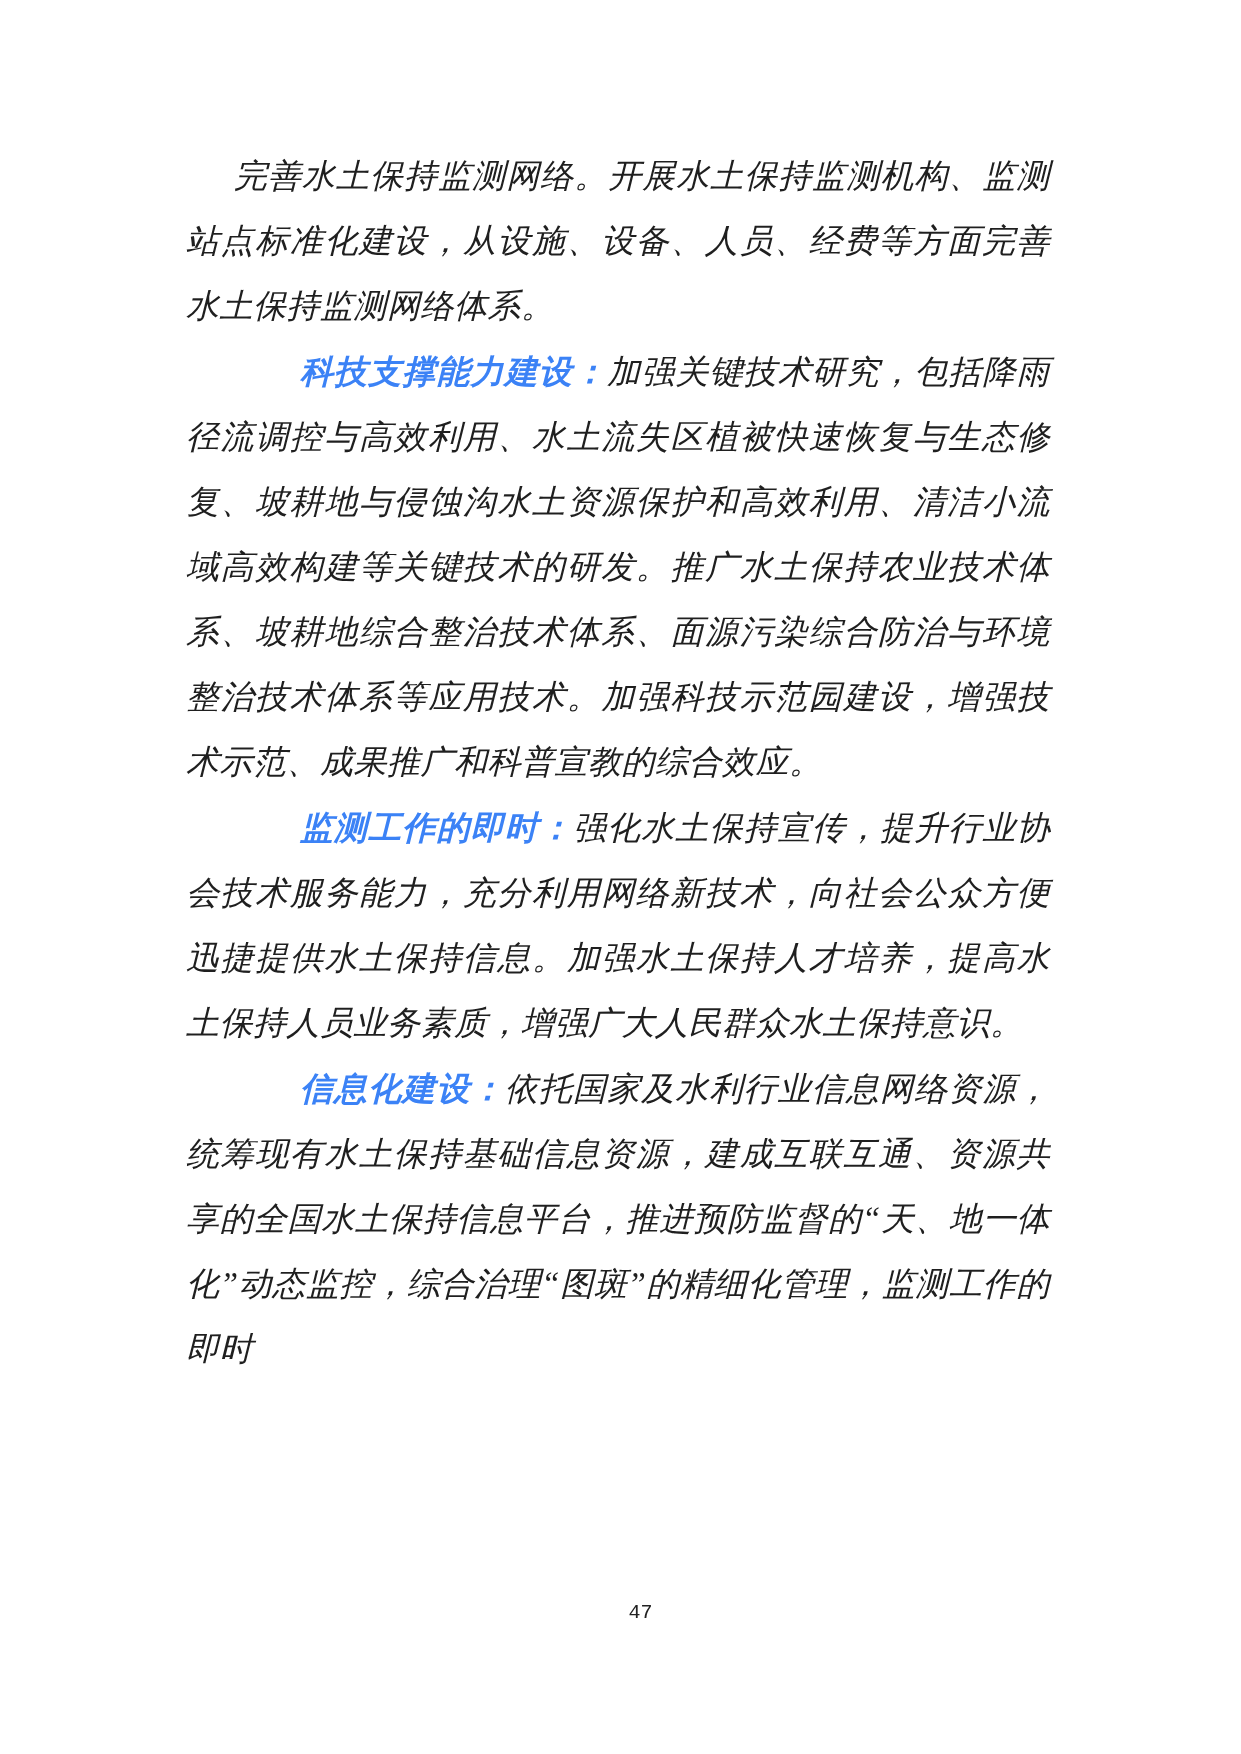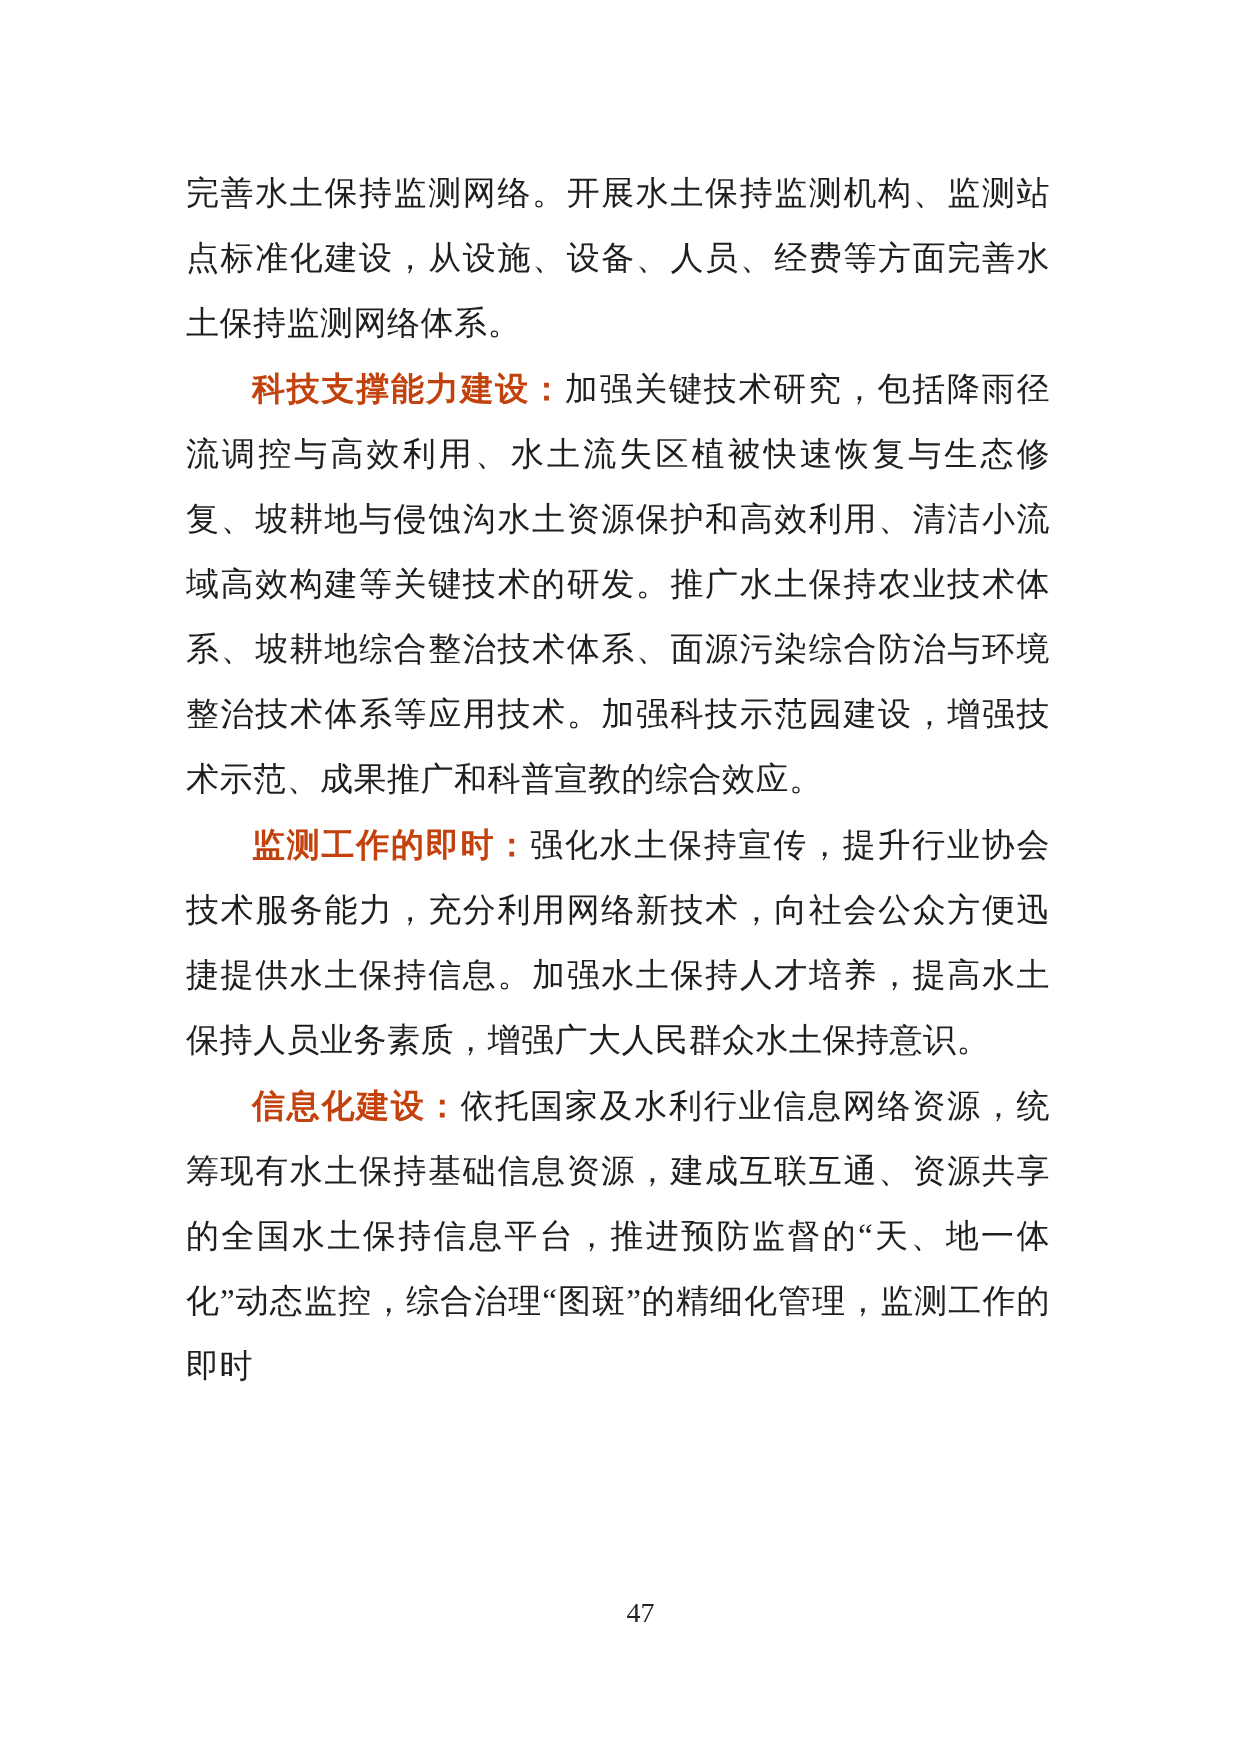--- a/index.html
+++ b/index.html
@@ -12,55 +12,57 @@
     width: 1241px;
     height: 1754px;
     background: #ffffff;
     overflow: hidden;
     font-family: "Liberation Serif", "DejaVu Serif", serif;
     color: #1f1f1f;
   }
   .text-block {
     position: absolute;
     left: 186px;
-    top: 160px;
+    top: 143px;
     width: 864px;
+    font-style: italic;
   }
   .para {
     margin: 0;
     font-size: 33px;
     line-height: 65px;
     text-align: justify;
     text-justify: inter-ideograph;
     letter-spacing: 0.5px;
     color: #1f1f1f;
     word-break: break-all;
   }
   .para.indent {
     text-indent: 2em;
   }
   .para-label {
     font-weight: 700;
     font-family: "Liberation Sans", "DejaVu Sans", sans-serif;
-    color: #c2410c;
+    color: #3b82f6;
+    margin-left: 48px;
   }
   .footer {
     position: absolute;
     left: 0;
     top: 1597px;
     width: 100%;
     text-align: center;
   }
   .page-number {
     display: inline-block;
     transform: translateX(20px);
-    font-size: 28px;
+    font-size: 20px;
     line-height: 32px;
     color: #222222;
-    font-family: Liberation Serif, serif;
+    font-family: Liberation Mono, monospace;
   }
 </style>
 </head>
 <body>
 
 <div class="page">
 
   <div class="text-block">
 
     <p class="para"><span class="para-label"></span><span>完善水土保持监测网络。开展水土保持监测机构、监测站点标准化建设，从设施、设备、人员、经费等方面完善水土保持监测网络体系。</span></p>

